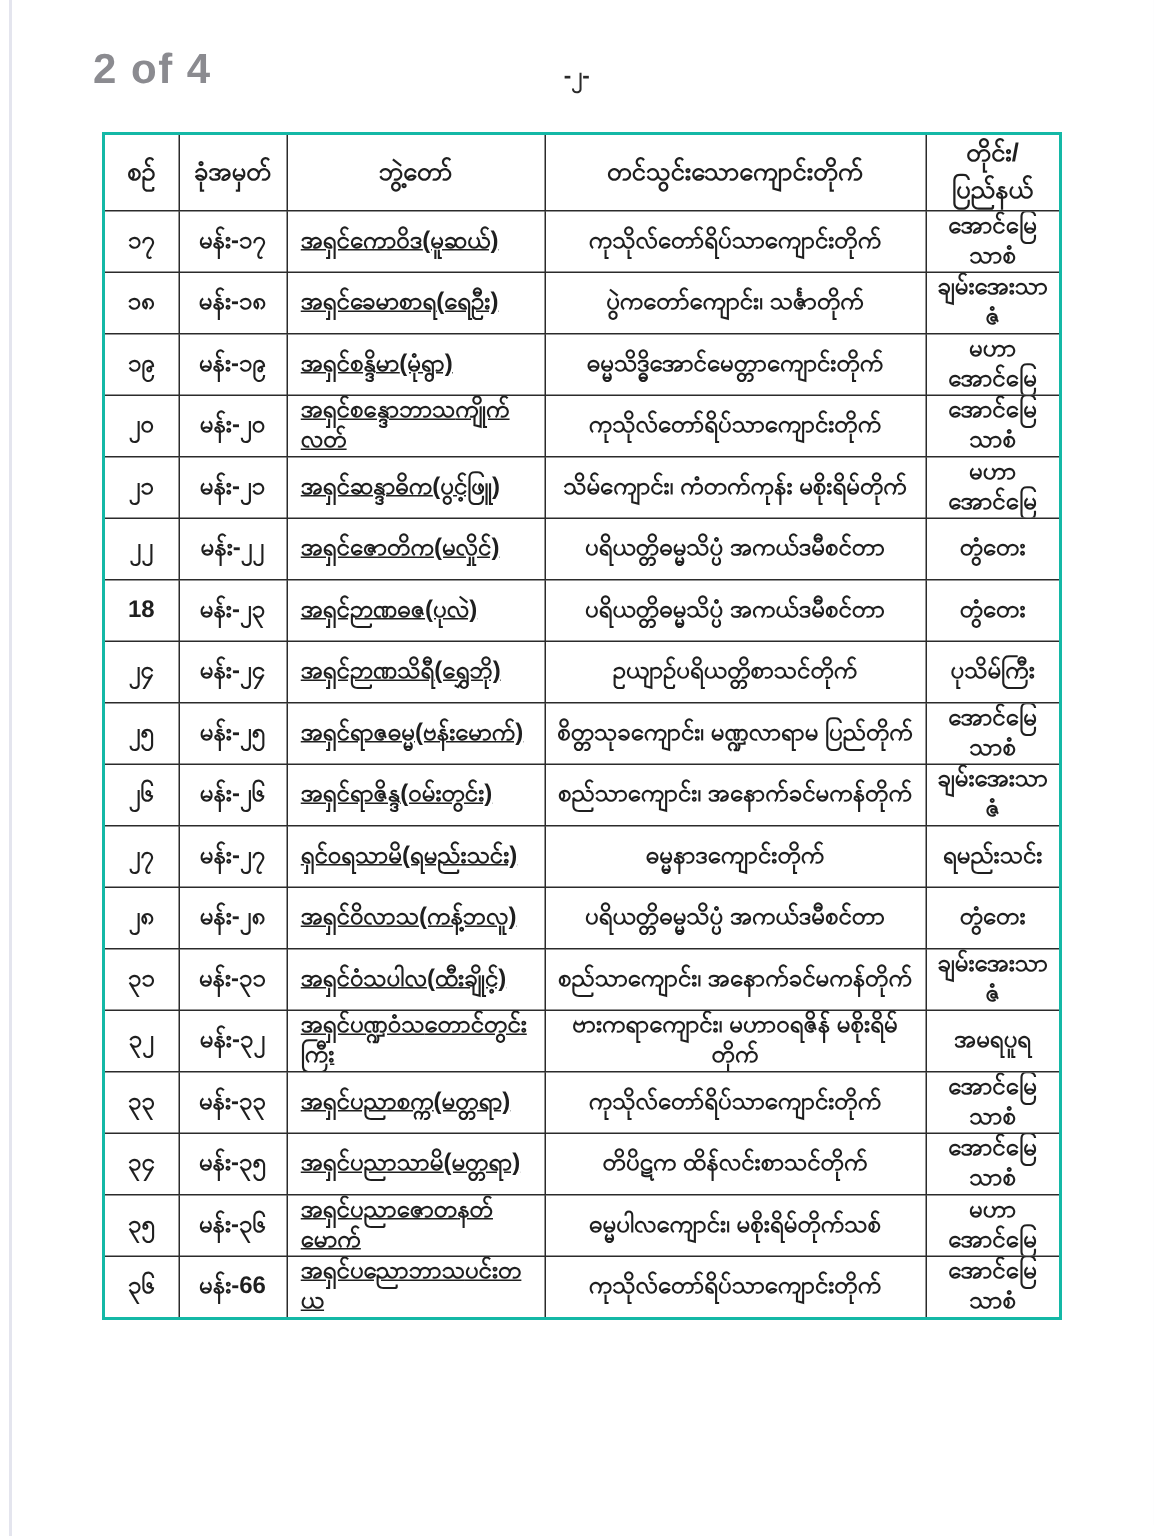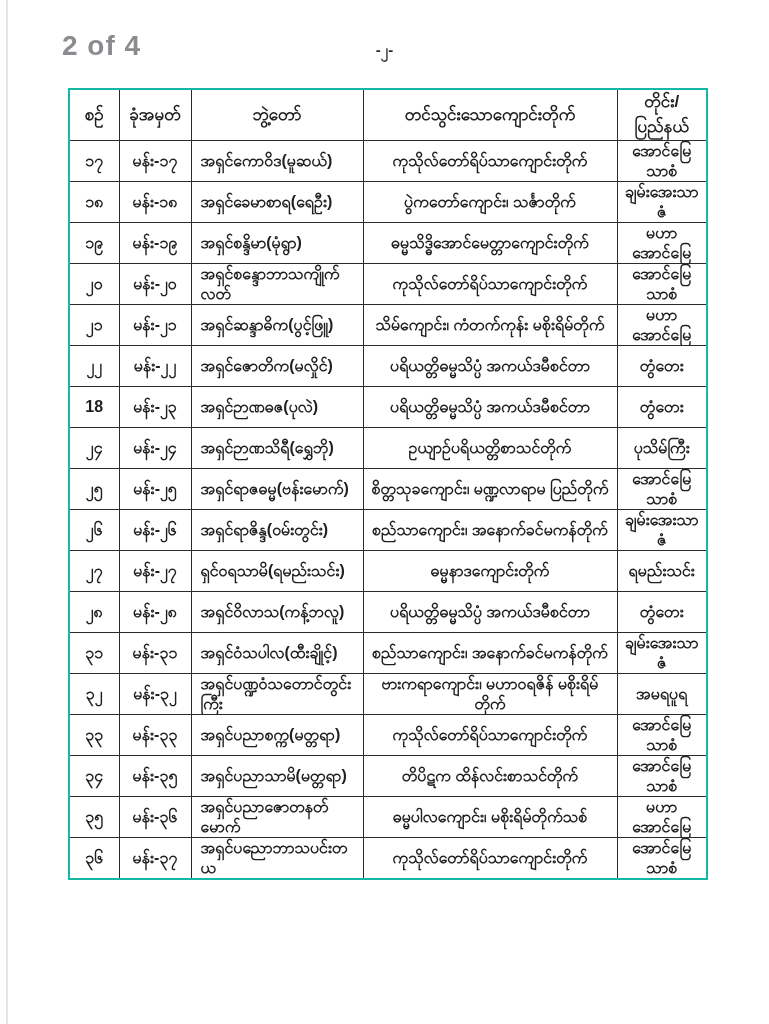--- a/index.html
+++ b/index.html
@@ -5,21 +5,21 @@
   html,body{margin:0;padding:0;}
   body{width:769px;height:1024px;background:#f7f7fa;font-family:"Liberation Sans",sans-serif;}
   .page{position:relative;width:769px;height:1024px;background:#ffffff;overflow:hidden;}
   .page-edge{position:absolute;left:6px;top:0;bottom:0;width:2px;background:#e4e5ee;}
   .page-indicator{position:absolute;left:62px;top:30px;font-size:28px;font-weight:bold;color:#8b8b90;letter-spacing:1px;}
   .page-number{position:absolute;left:0;right:0;top:40px;text-align:center;font-size:15px;font-weight:600;color:#2a2a2a;}
   table.doc{position:absolute;left:68px;top:88px;width:638px;border-collapse:collapse;table-layout:fixed;border:2px solid #14b8a6;}
   .doc th,.doc td{border:1px solid #2b2b2b;text-align:center;vertical-align:middle;color:#1f1f1f;padding:0 4px;overflow:hidden;}
   .doc thead th{height:48px;font-size:17px;font-weight:700;}
   .doc tbody td{height:40px;font-size:16px;font-weight:600;line-height:1.25;}
-  td.name-cell{text-align:left;padding-left:9px;}
+  td.name-cell{text-align:left;padding-left:9px;text-decoration:underline;}
   .note-small{font-size:16px;}
   td.mon-small{font-size:13px;}
 </style>
 </head>
 <body>
 
 <div class="page">
   <div class="page-edge"></div>
   <div class="page-indicator">2 of 4</div>
   <div class="page-number">-၂-</div>
@@ -156,20 +156,20 @@
         </tr>
         <tr>
           <td>၃၅</td>
           <td>မန်း-၃၆</td>
           <td class="name-cell"><span>အရှင်ပညာဇောတ</span><span class="note-small">နတ်မောက်</span></td>
           <td class="mon-small">ဓမ္မပါလကျောင်း၊ မစိုးရိမ်တိုက်သစ်</td>
           <td>မဟာအောင်မြေ</td>
         </tr>
         <tr>
           <td>၃၆</td>
-          <td>မန်း-၃၇</td>
+          <td>မန်း-66</td>
           <td class="name-cell"><span>အရှင်ပညောဘာသ</span><span class="note-small">ပင်းတယ</span></td>
           <td>ကုသိုလ်တော်ရိပ်သာကျောင်းတိုက်</td>
           <td>အောင်မြေသာစံ</td>
         </tr>
       </tbody>
   </table>
 </div>
 
 </body></html>

